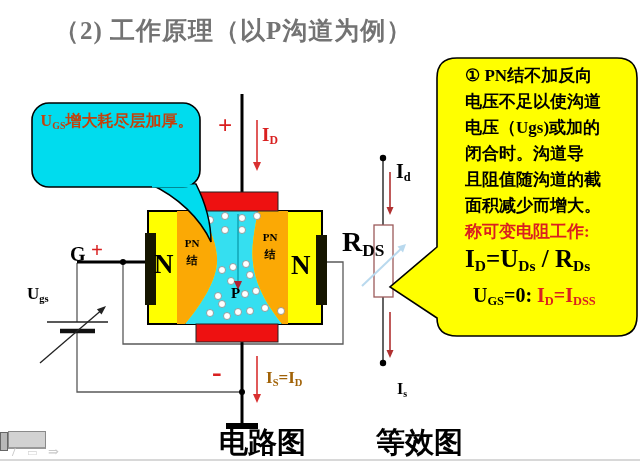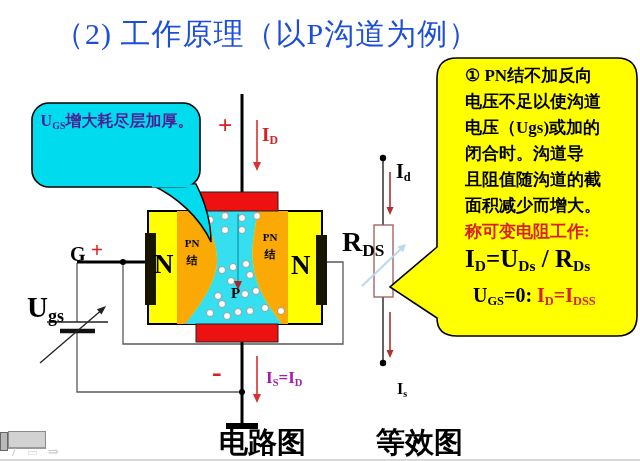--- a/index.html
+++ b/index.html
@@ -1,32 +1,32 @@
 <!DOCTYPE html>
 <html><head>
 <meta charset="utf-8">
 <style>
   html,body{margin:0;padding:0;background:#fff;}
   .stage{position:relative;width:640px;height:461px;background:#ffffff;overflow:hidden;
          font-family:"Liberation Serif","DejaVu Serif",serif;}
   .abs{position:absolute;}
   svg{position:absolute;left:0;top:0;}
-  .title{left:54px;top:14px;font-size:30px;font-weight:normal;letter-spacing:1px;color:#1d4ed8;white-space:nowrap;}
+  .title{left:54px;top:14px;font-size:25px;font-weight:bold;letter-spacing:1px;color:#737373;white-space:nowrap;}
   .bubble-text{left:38px;top:110px;width:158px;text-align:center;font-size:16px;font-weight:bold;
-               line-height:22px;color:#4c1d95;}
+               line-height:22px;color:#c2410c;}
   sub{font-size:0.62em;vertical-align:-0.28em;font-weight:inherit;}
   .lbl{color:#000;font-weight:bold;white-space:nowrap;}
   .red{color:#d92020;}
   .gate{left:70px;top:243px;font-size:20px;}
   .gate-plus{left:91px;top:238px;font-size:21px;}
-  .ugs{left:27px;top:291px;font-size:29px;}
+  .ugs{left:27px;top:284px;font-size:17px;}
   .drain-plus{left:218px;top:112px;font-size:25px;}
   .drain-id{left:262px;top:124px;font-size:19px;}
   .src-minus{left:212px;top:356px;font-size:29px;}
-  .is-id{left:266px;top:368px;font-size:17px;color:#a21caf;}
+  .is-id{left:266px;top:368px;font-size:17px;color:#a16207;}
   .n-left{left:154px;top:249px;font-size:27px;}
   .n-right{left:291px;top:250px;font-size:27px;}
   .pn{width:34px;text-align:center;font-size:11px;line-height:17px;}
   .pn-left{left:175px;top:235px;}
   .pn-right{left:253px;top:229px;}
   .p-ch{left:231px;top:285px;font-size:15px;}
   .rds{left:342px;top:226px;font-size:28px;}
   .eq-id{left:396px;top:160px;font-size:20px;}
   .eq-is{left:397px;top:336px;font-size:16px;margin-top:44px;}
   .caption{font-size:29px;font-weight:600;color:#000;white-space:nowrap;}

